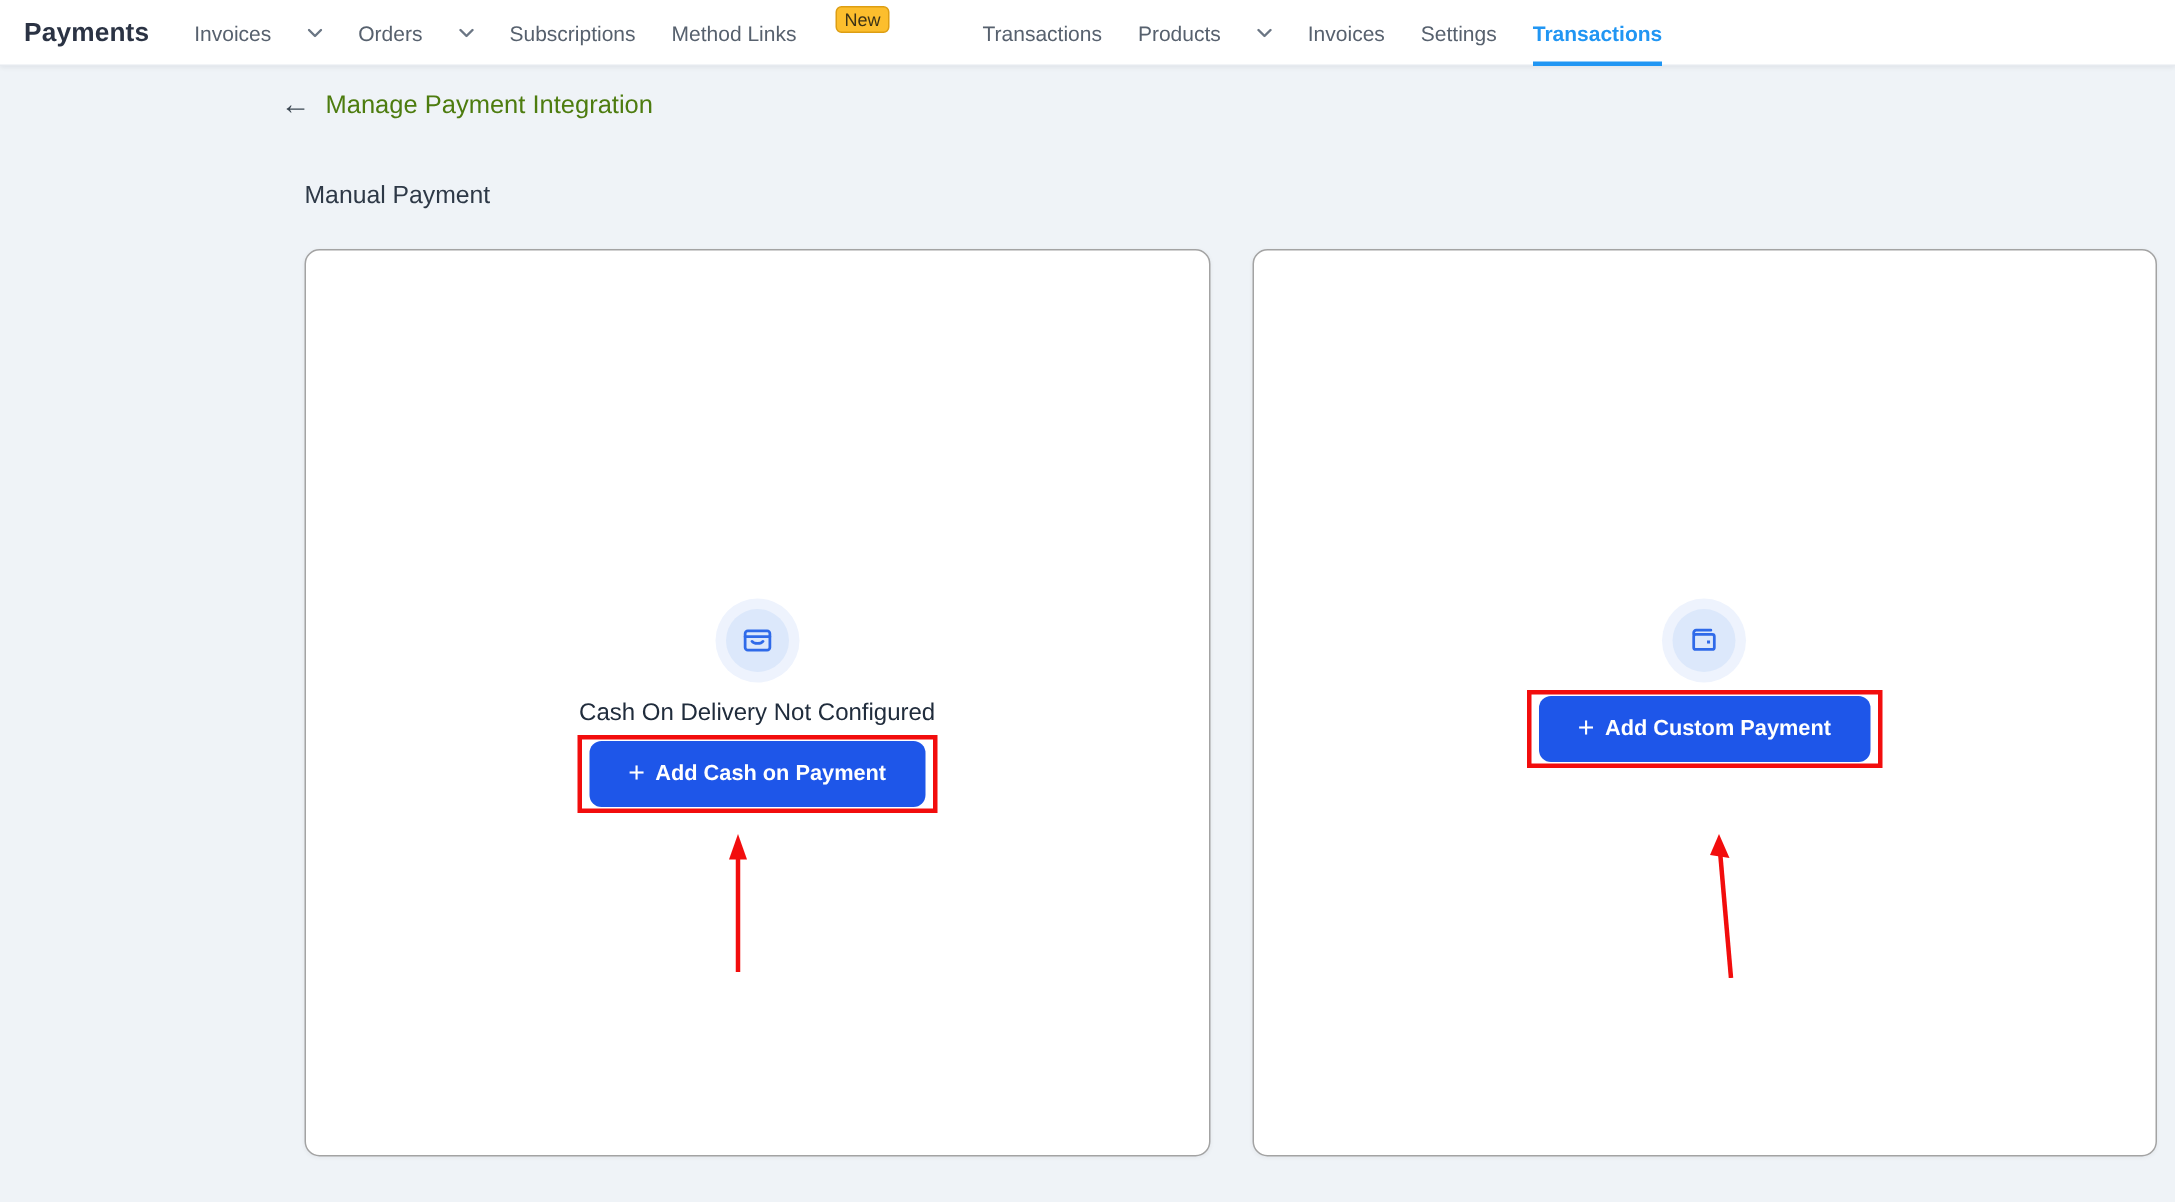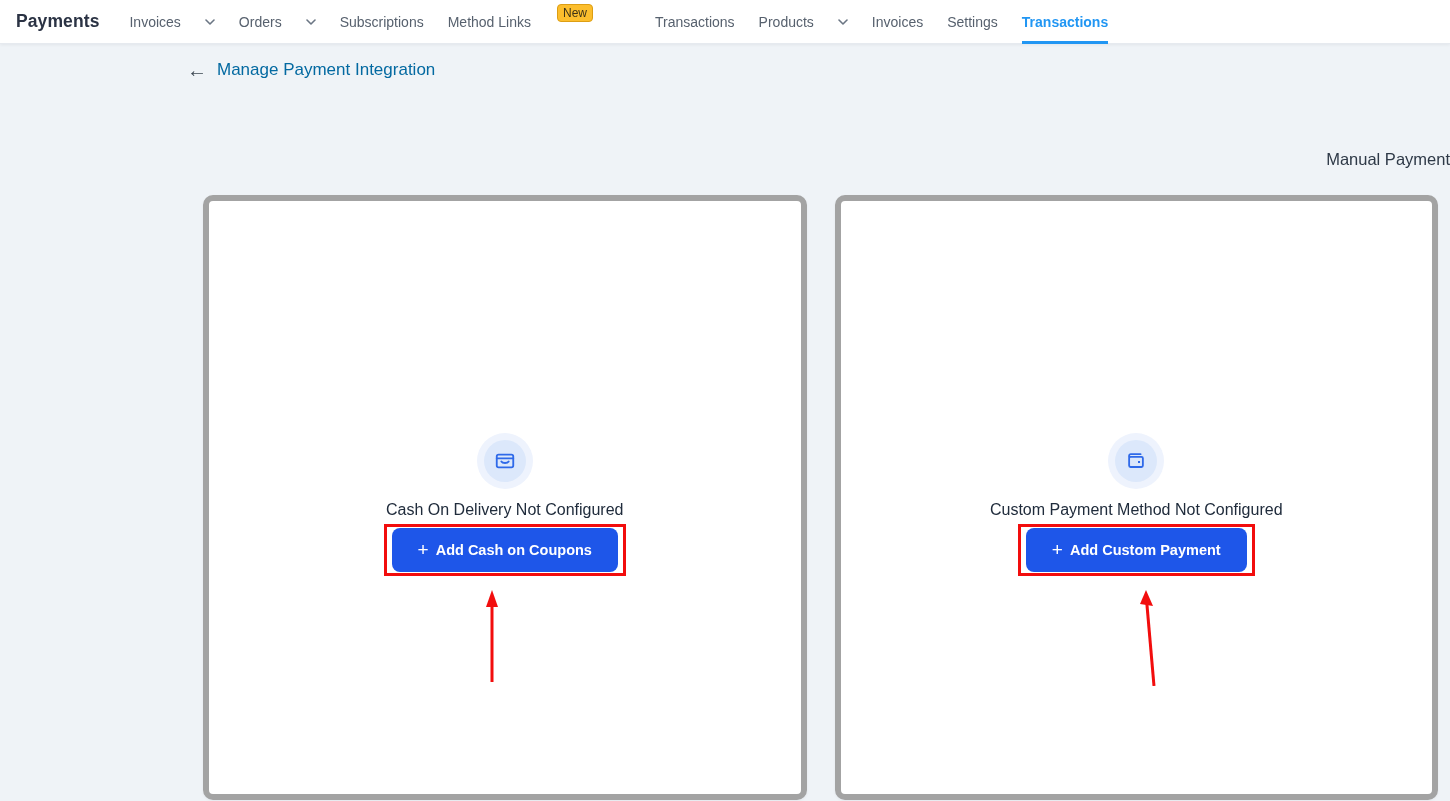--- a/index.html
+++ b/index.html
@@ -25,26 +25,26 @@
   .nav-item.extra-gap { margin-left:38px; }
   .nav-item.active { color:var(--active-tab,#2196f3); box-shadow:inset 0 -3px 0 var(--active-tab,#2196f3); font-weight:600; }
   .badge {
     background:var(--badge-bg,#fcbe2d); border:1px solid var(--badge-border,#dd9e13);
     color:#3d3317; font-size:12px; font-weight:500; line-height:16px;
     padding:0 5px; border-radius:4px; transform:translateY(-9px); margin-left:2px;
   }
   
   .back-row { display:flex; align-items:center; gap:10px; margin:11px 0 0 187px; height:30px; }
   .back-icon { font-size:20px; color:#3c4752; cursor:pointer; line-height:1; }
-  .page-title { font-size:17px; font-weight:500; color:#0369a1; }
-  .section-title { margin:65px 0 0 203px; font-size:16.5px; font-weight:500; color:#2e3947;text-align:right; }
+  .page-title { font-size:17px; font-weight:500; color:#4d7c0f; }
+  .section-title { margin:36px 0 0 203px; font-size:16.5px; font-weight:500; color:#2e3947; }
   
   .cards { display:flex; gap:28px; margin:26px 12px 0 203px; }
   .card {
-    flex:1; height:605px; background:#ffffff; border:6px solid #a3a3a3;
+    flex:1; height:605px; background:#ffffff; border:1px solid #a3a3a3;
     border-radius:10px; position:relative;
     box-shadow:0 1px 3px rgba(16,24,40,.05);
   }
   .card-content { position:absolute; top:232px; left:0; right:0; display:flex; flex-direction:column; align-items:center; }
   .icon-halo { width:56px; height:56px; border-radius:50%; background:var(--icon-halo,#eef3fd); display:flex; align-items:center; justify-content:center; }
   .icon-circle { width:42px; height:42px; border-radius:50%; background:var(--icon-circle,#dce8fb); display:flex; align-items:center; justify-content:center; }
   .icon-circle svg { display:block; }
   .status-text { margin-top:12px; font-size:16px; color:#202c3c; }
   .btn-annotation { margin-top:5px; border:3px solid var(--annotation,#f20d0d); padding:1px 5px; }
   .primary-btn {
@@ -125,42 +125,41 @@
             <rect x="3" y="5" width="18" height="14" rx="2"></rect>
             <path d="M3 9.2h18"></path>
             <path d="M8 12.6c1.3 2.1 6.7 2.1 8 0"></path>
           </svg>
         </div>
       </div>
       <div class="status-text">Cash On Delivery Not Configured</div>
       <div class="btn-annotation">
         <button class="primary-btn">
           <span class="plus">+</span>
-          <span>Add Cash on Coupons</span>
+          <span>Add Cash on Payment</span>
         </button>
       </div>
     </div>
     <svg class="arrow-svg arrow-left-card" width="16" height="92" viewBox="0 0 16 92">
       <line x1="8" y1="92" x2="8" y2="13" stroke="#f20d0d" stroke-width="3"></line>
       <polygon points="8,0 14,17 2,17" fill="#f20d0d"></polygon>
     </svg>
   </section>
 
   <section class="card">
     <div class="card-content">
       <div class="icon-halo">
         <div class="icon-circle">
           <svg width="22" height="22" viewBox="0 0 24 24" fill="none" stroke="#2f6ae9" stroke-width="2" stroke-linecap="round" stroke-linejoin="round">
             <rect x="4.5" y="7.5" width="15" height="11" rx="1.5"></rect>
             <path d="M4.5 7.5V6.3a1.8 1.8 0 0 1 1.8-1.8H17"></path>
             <rect x="14.2" y="12" width="2.2" height="2.2" fill="#2f6ae9" stroke="none"></rect>
           </svg>
         </div>
       </div>
-      <div class="status-text">Custom Payment Method Not Configured</div>
       <div class="btn-annotation">
         <button class="primary-btn">
           <span class="plus">+</span>
           <span>Add Custom Payment</span>
         </button>
       </div>
     </div>
     <svg class="arrow-svg arrow-right-card" width="20" height="96" viewBox="0 0 20 96">
       <line x1="16" y1="96" x2="8.8" y2="13" stroke="#f20d0d" stroke-width="3"></line>
       <polygon points="8,0 15,16 2,14" fill="#f20d0d"></polygon>

